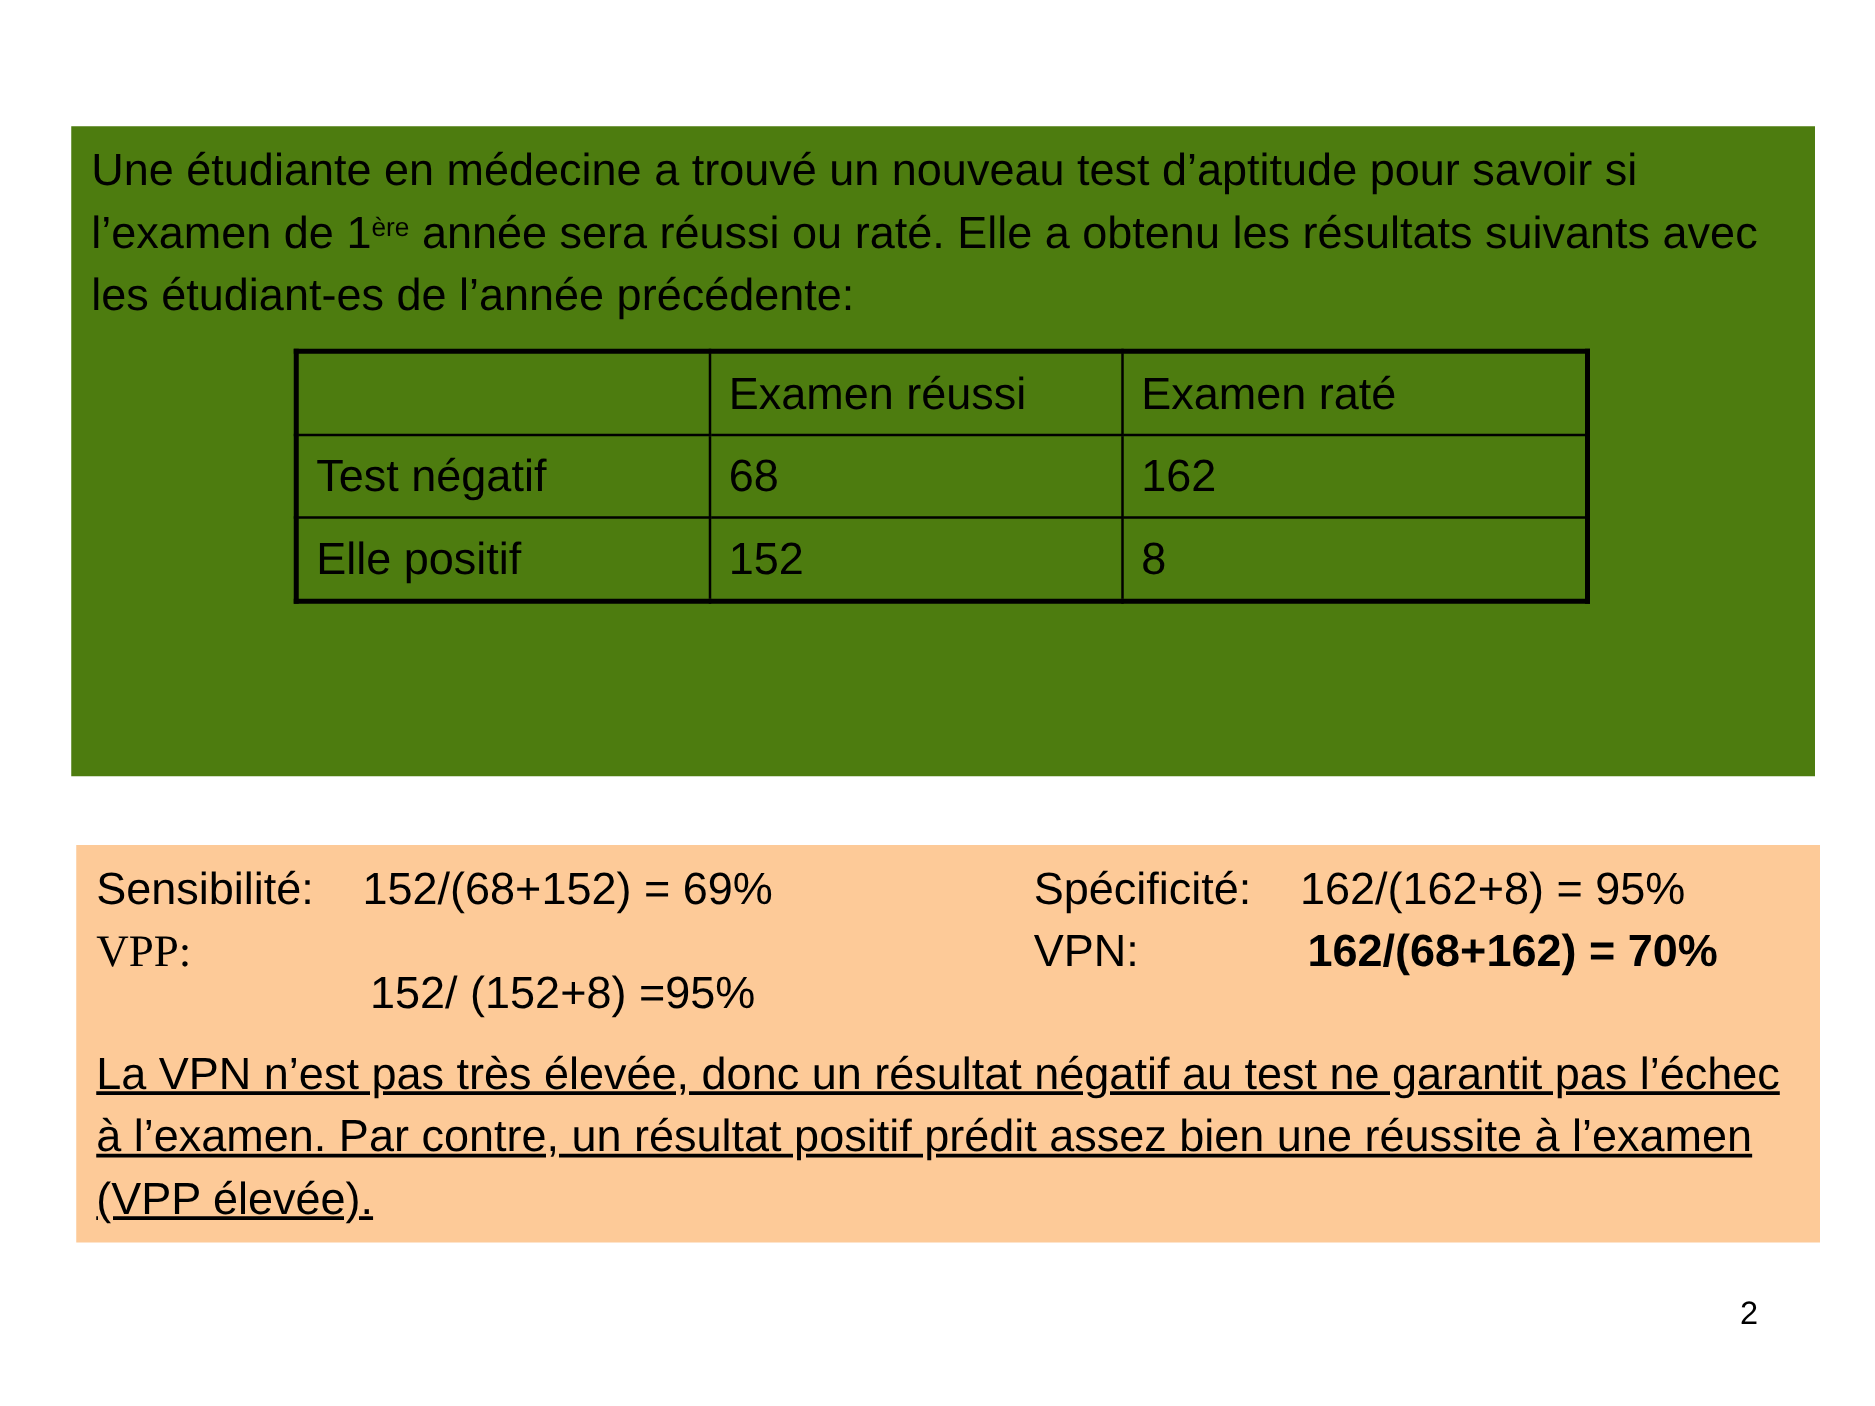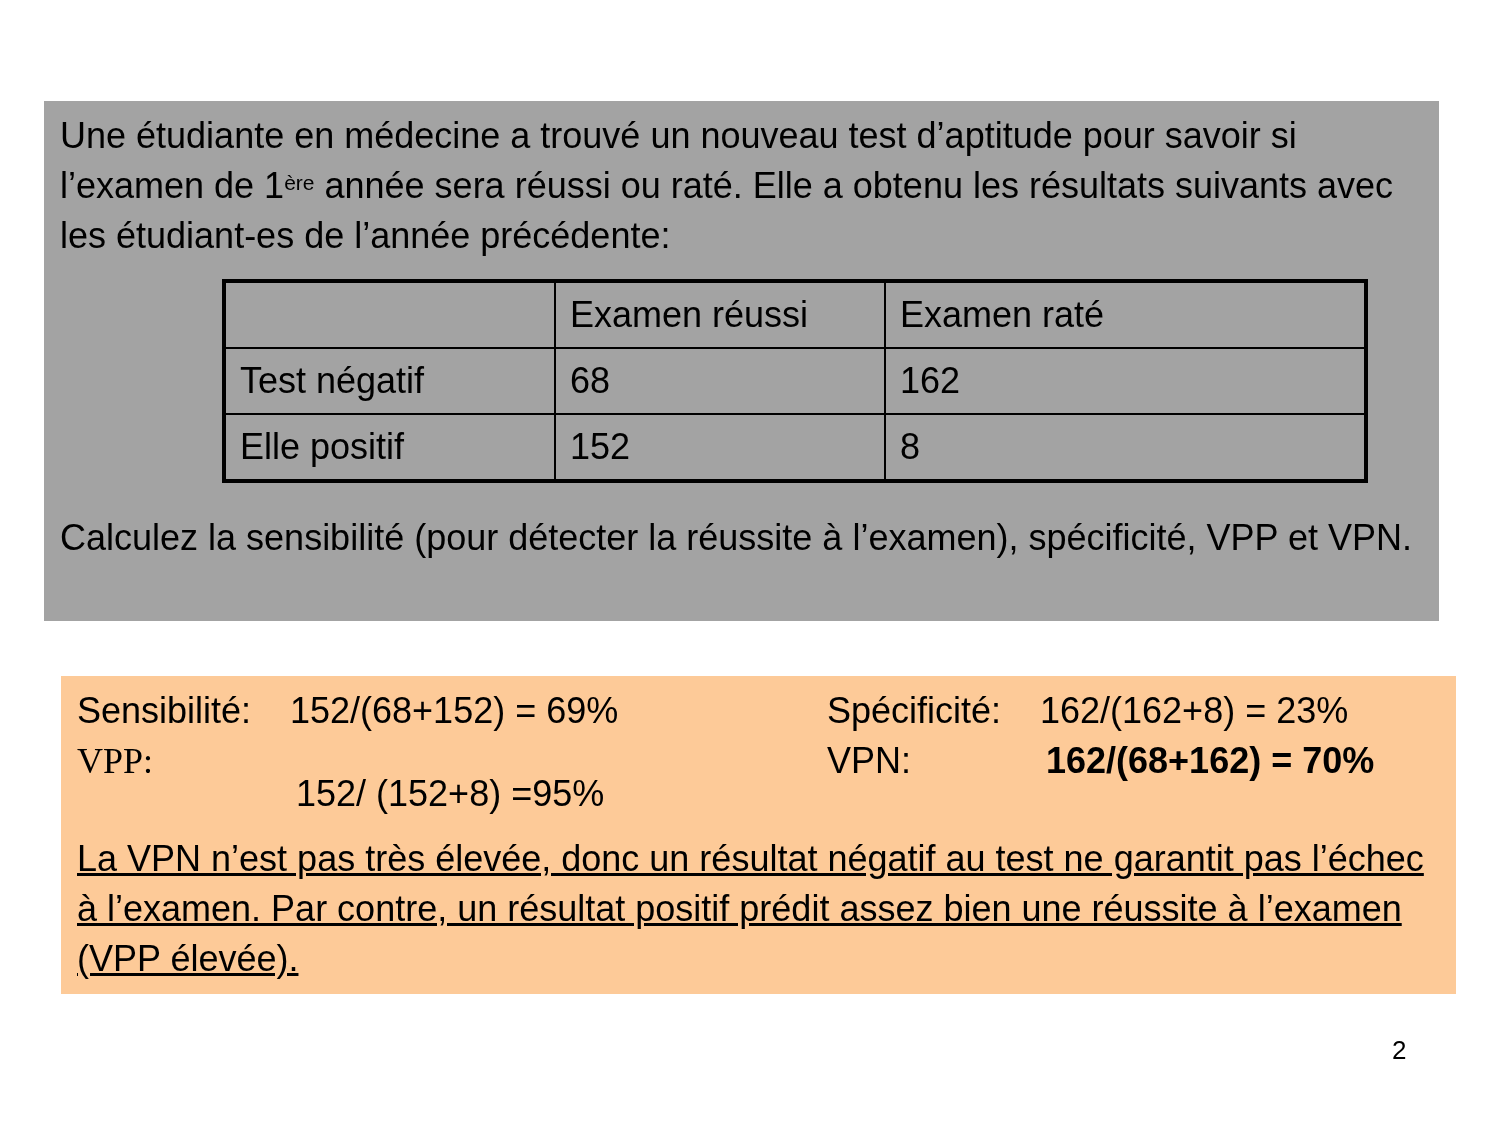--- a/index.html
+++ b/index.html
@@ -1,24 +1,24 @@
 <!DOCTYPE html>
 <html><head>
 <meta charset="utf-8">
 <style>
   html, body { margin:0; padding:0; }
   body { width:1500px; height:1125px; background:#ffffff; position:relative; overflow:hidden;
          font-family:"Liberation Sans", sans-serif; color:#000; }
-  .box-question { position:absolute; left:44px; top:101px; width:1395px; height:520px; background:#a3a3a3; }
+  .box-question { position:absolute; left:57px; top:101px; width:1395px; height:520px; background:#4d7c0f; }
   .box-answer { position:absolute; left:61px; top:676px; width:1395px; height:318px; background:#fdca98; }
   .para { position:absolute; left:16px; font-size:36px; line-height:50px; margin:0; }
   .q-intro { top:10px; width:1370px; }
   .q-task { top:412px; width:1370px; }
   sup { font-size:21px; vertical-align:top; position:relative; top:-3px; }
-  table.results { position:absolute; left:178px; top:178px; width:1146px; border-collapse:collapse;
+  table.results { position:absolute; left:178px; top:178px; width:1037px; border-collapse:collapse;
                   border:4px solid #000; font-size:36px; }
   table.results td { border:2px solid #000; padding:0 14px; height:64px; vertical-align:middle; }
   table.results td.c0 { width:300px; }
   table.results td.c1 { width:300px; }
   .ans-line { position:absolute; font-size:36px; line-height:50px; white-space:pre; }
   .conclusion { position:absolute; left:16px; top:158px; width:1370px; font-size:36px; line-height:50px; margin:0;text-decoration:underline; }
   .page-number { position:absolute; left:1392px; top:1035px; font-size:26px; }
 </style>
 </head>
 <body>
@@ -39,28 +39,27 @@
       <td>162</td>
     </tr>
     <tr>
       <td class="c0">Elle positif</td>
       <td class="c1">152</td>
       <td>8</td>
     </tr>
   </tbody>
     </table>
 
-  <p class="para q-task">Calculez la sensibilité (pour détecter la réussite à l’examen), spécificité, VPP et VPN.</p>
 </div>
 
 <div class="box-answer">
   <span class="ans-line" style="left:16px; top:10px;">Sensibilité:</span>
   <span class="ans-line" style="left:229px; top:10px;">152/(68+152) = 69%</span>
   <span class="ans-line" style="left:766px; top:10px;">Spécificité:</span>
-  <span class="ans-line" style="left:979px; top:10px;">162/(162+8) = 23%</span>
+  <span class="ans-line" style="left:979px; top:10px;">162/(162+8) = 95%</span>
 
   <span class="ans-line" style="left:16px; top:60px;font-family:Liberation Serif, serif;">VPP:</span>
   <span class="ans-line" style="left:235px; top:60px;margin-top:33px;">152/ (152+8) =95%</span>
   <span class="ans-line" style="left:766px; top:60px;">VPN:</span>
   <span class="ans-line" style="left:985px; top:60px;font-weight:bold;">162/(68+162) = 70%</span>
 
   <p class="conclusion">La VPN n’est pas très élevée, donc un résultat négatif au test ne garantit pas l’échec à l’examen. Par contre, un résultat positif prédit assez bien une réussite à l’examen (VPP élevée).</p>
 </div>
 
 <div class="page-number">2</div>

